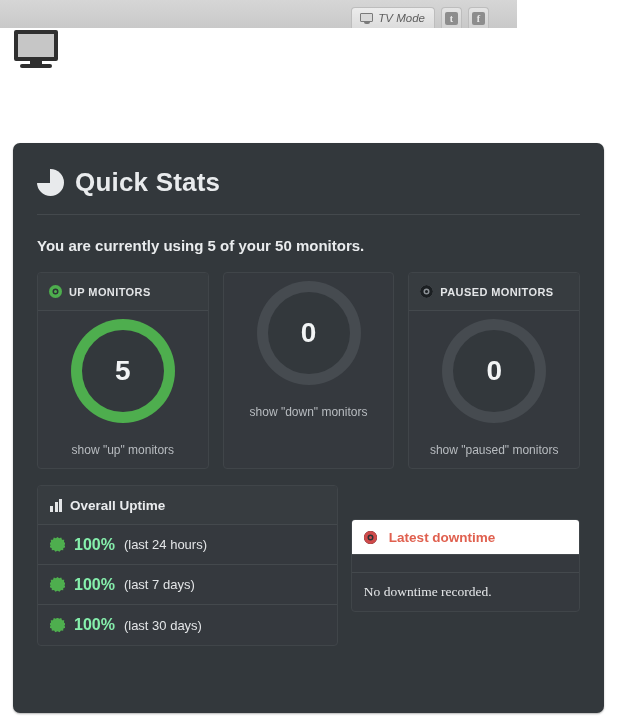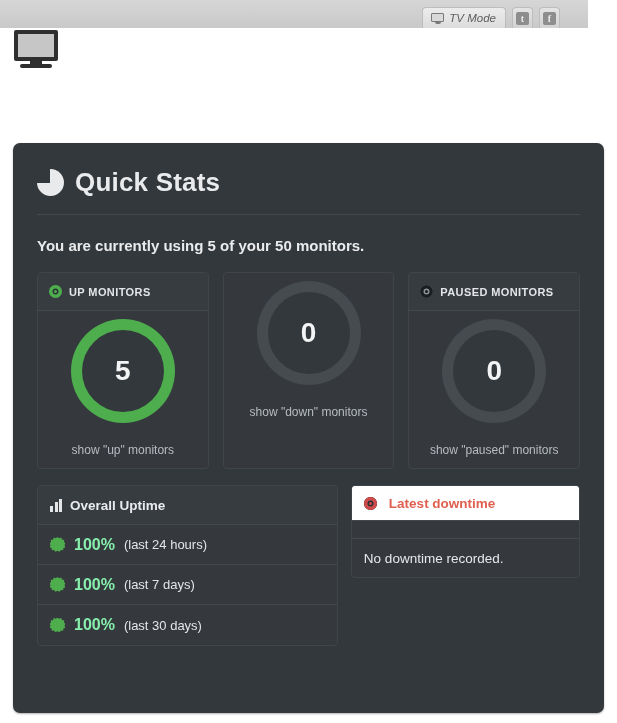--- a/index.html
+++ b/index.html
@@ -5,21 +5,21 @@
   * { box-sizing: border-box; margin: 0; padding: 0; }
   html, body {
     width: 617px; height: 723px;
     background: #ffffff;
     font-family: "Liberation Sans", sans-serif;
     overflow: hidden;
   }
 
   
   .topbar {
-    position: absolute; top: 0; left: 0; width: 588px; height: 28px;
+    position: absolute; top: 0; left: 0; width: 517px; height: 28px;
     background: linear-gradient(to bottom, #d6d6d6 0%, #c9c9c9 100%);
     display: flex; justify-content: flex-end; align-items: flex-end;
     padding-right: 28px;
   }
   .tab {
     height: 21px; margin-left: 6px;
     display: flex; align-items: center; gap: 5px;
     padding: 0 9px 0 8px;
     background: linear-gradient(to bottom, #ececec 0%, #dcdcdc 100%);
     border-radius: 4px 4px 0 0;
@@ -141,21 +141,21 @@
   .donut .num {
     position: absolute; inset: 0; display: flex; align-items: center; justify-content: center;
     font-size: 28px; font-weight: bold; color: #f2f4f5; z-index: 2;
   }
   .card-foot {
     height: 37px; display: flex; align-items: center; justify-content: center;
     font-size: 12px; color: #b8bcc0; cursor: pointer;
   }
 
   
-  .bottom { display: flex; gap: 13px; margin-top: 16px; align-items: flex-start; }
+  .bottom { display: flex; gap: 13px; margin-top: 16px; align-items: center; }
 
   .uptime {
     width: 302px; background: #35393e;
     border: 1px solid #404549; border-radius: 4px; overflow: hidden;
   }
   .uptime-head {
     height: 39px; display: flex; align-items: center; gap: 8px; padding: 0 12px;
     border-bottom: 1px solid #44494d; background: #373c40;
   }
   .bars-icon { display: flex; align-items: flex-end; gap: 1.5px; height: 13px; }
@@ -183,21 +183,21 @@
     border: 1px solid #404549; border-radius: 4px; overflow: hidden;
   }
   .downtime-head {
     height: 35px; display: flex; align-items: center; gap: 12px; padding: 0 12px;
     border-bottom: 1px solid #44494d; background: #ffffff;
   }
   .downtime-head-label { font-size: 13.5px; font-weight: bold; color: #e0604f; }
   .downtime-gap { height: 18px; border-bottom: 1px solid #44494d; }
   .downtime-body {
     height: 38px; display: flex; align-items: center; padding: 0 12px;
-    font-size: 13.5px; color: #e6e8ea;
+    font-size: 13.5px; color: #e6e8ea; font-family: Liberation Serif, serif;
   }
 </style>
 </head>
 <body>
 
 <div class="page-header"></div>
 
 <div class="topbar">
   <div class="tab">
     <span class="tab-icon-monitor">

